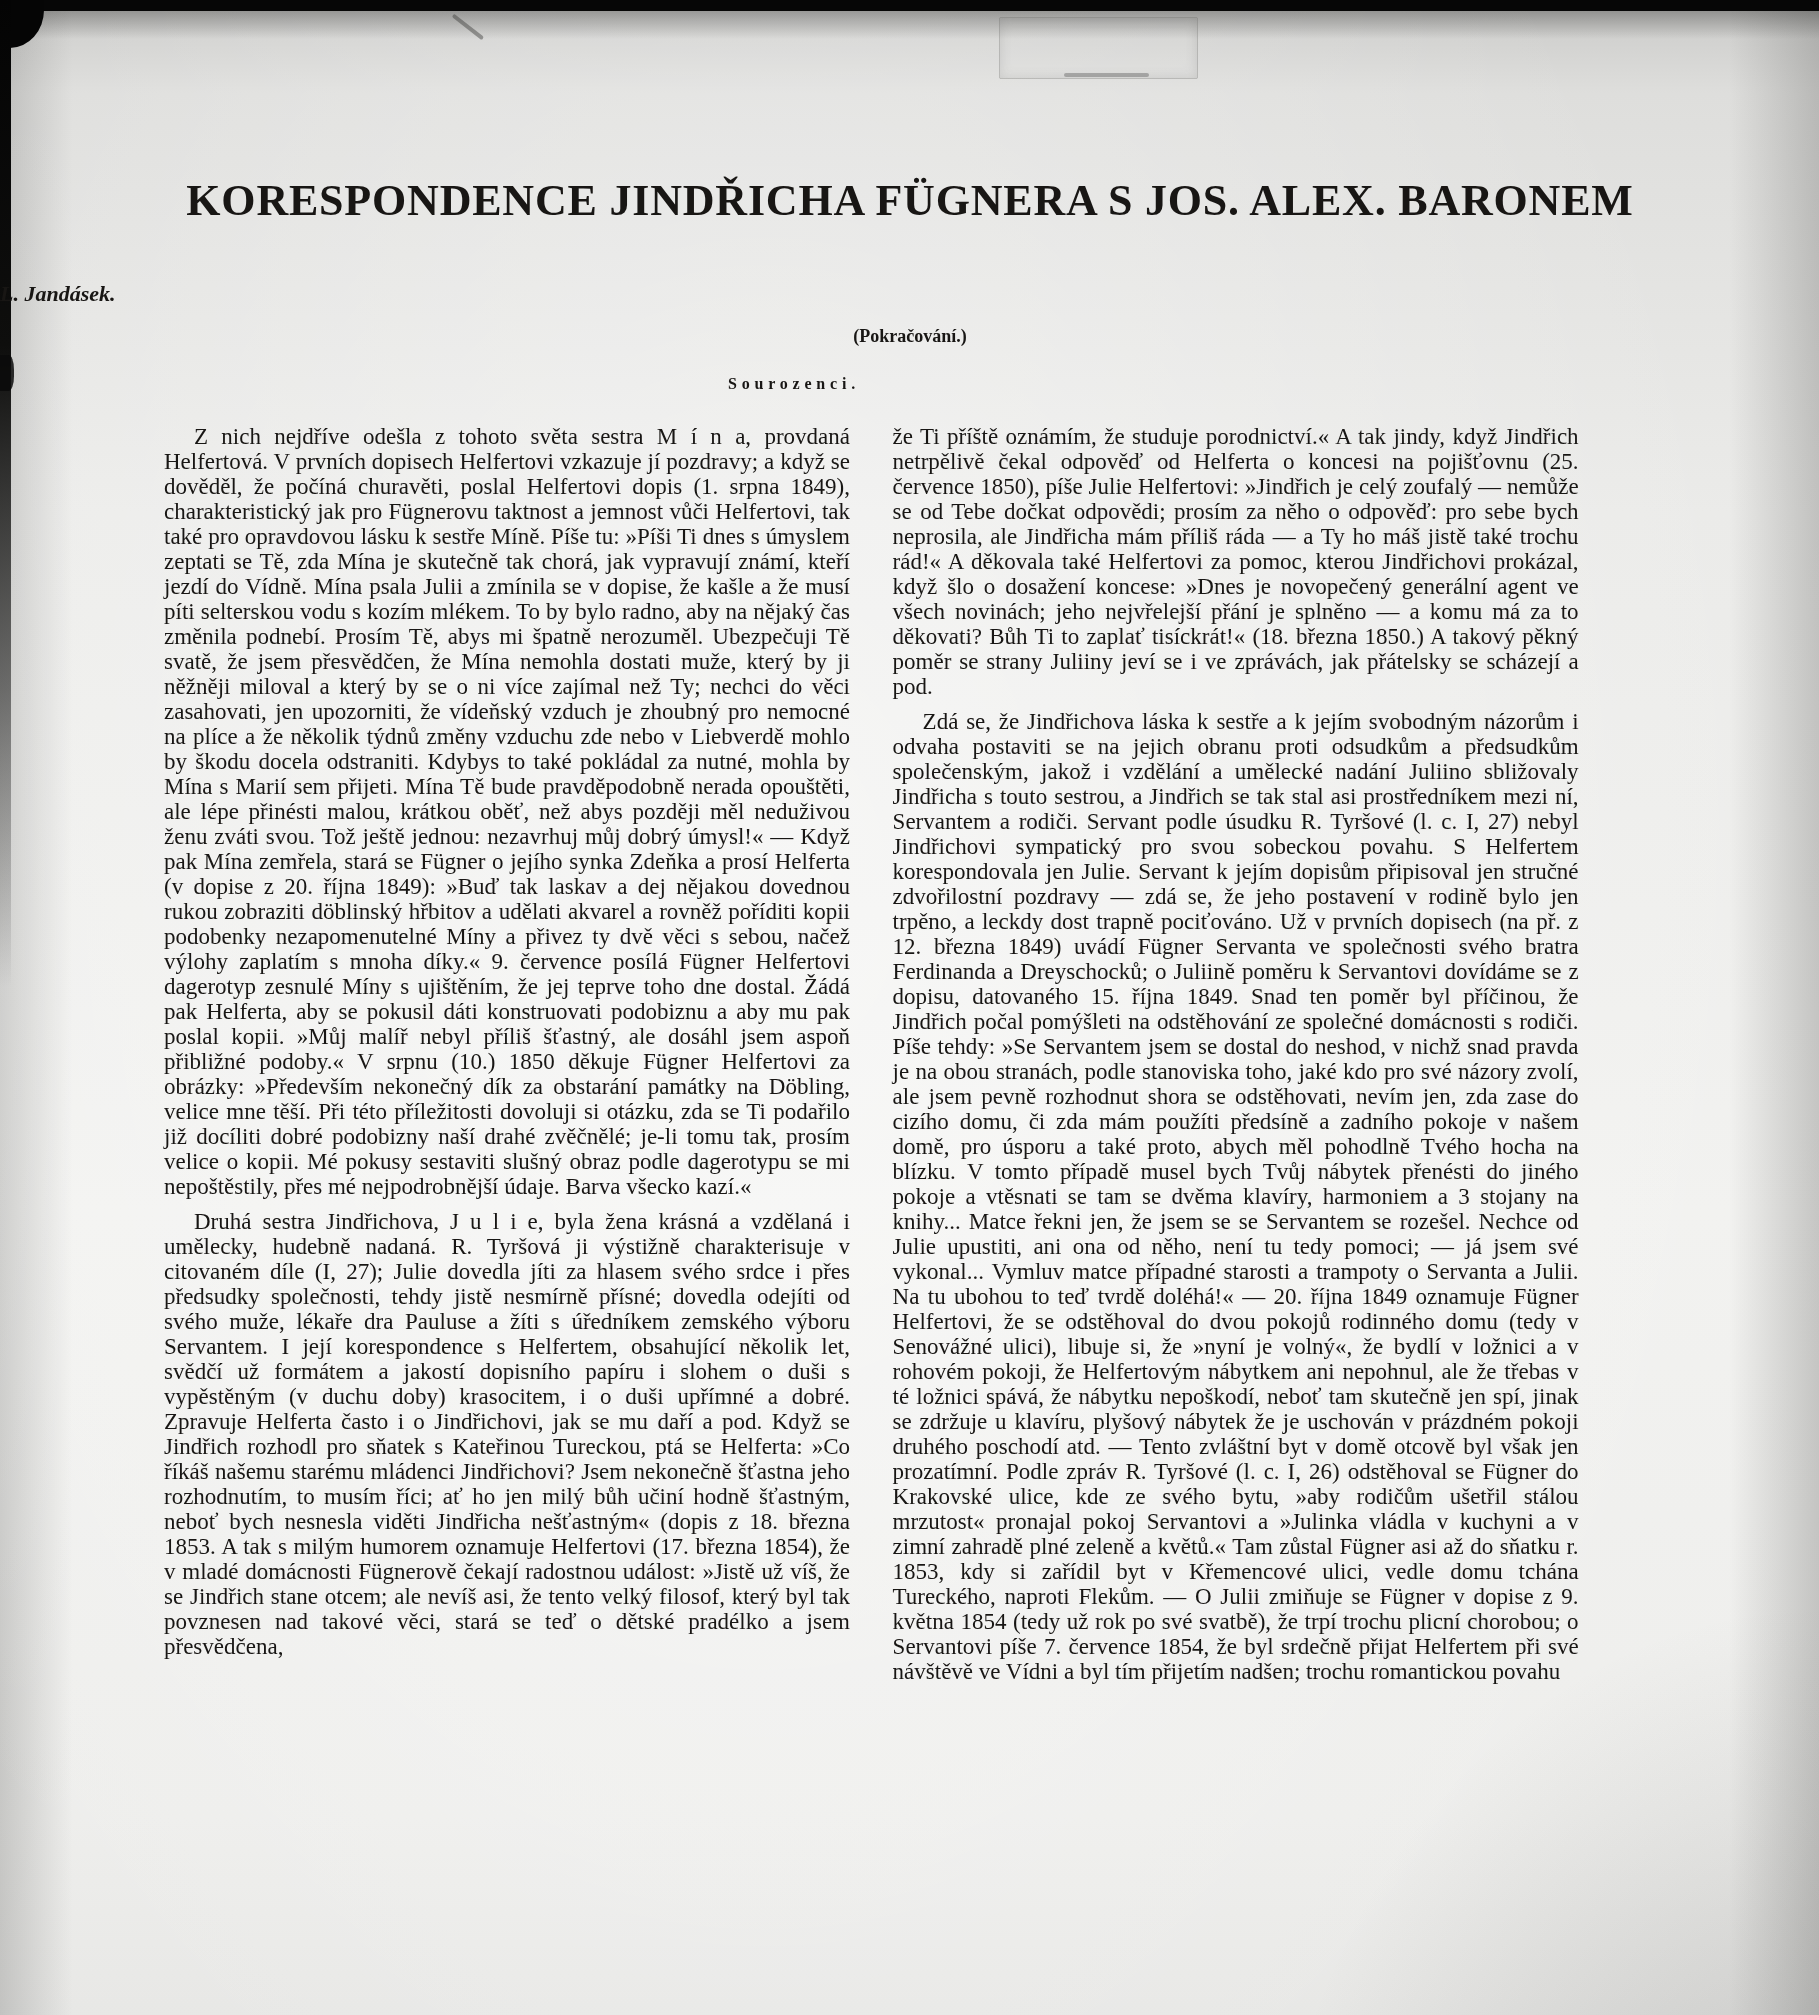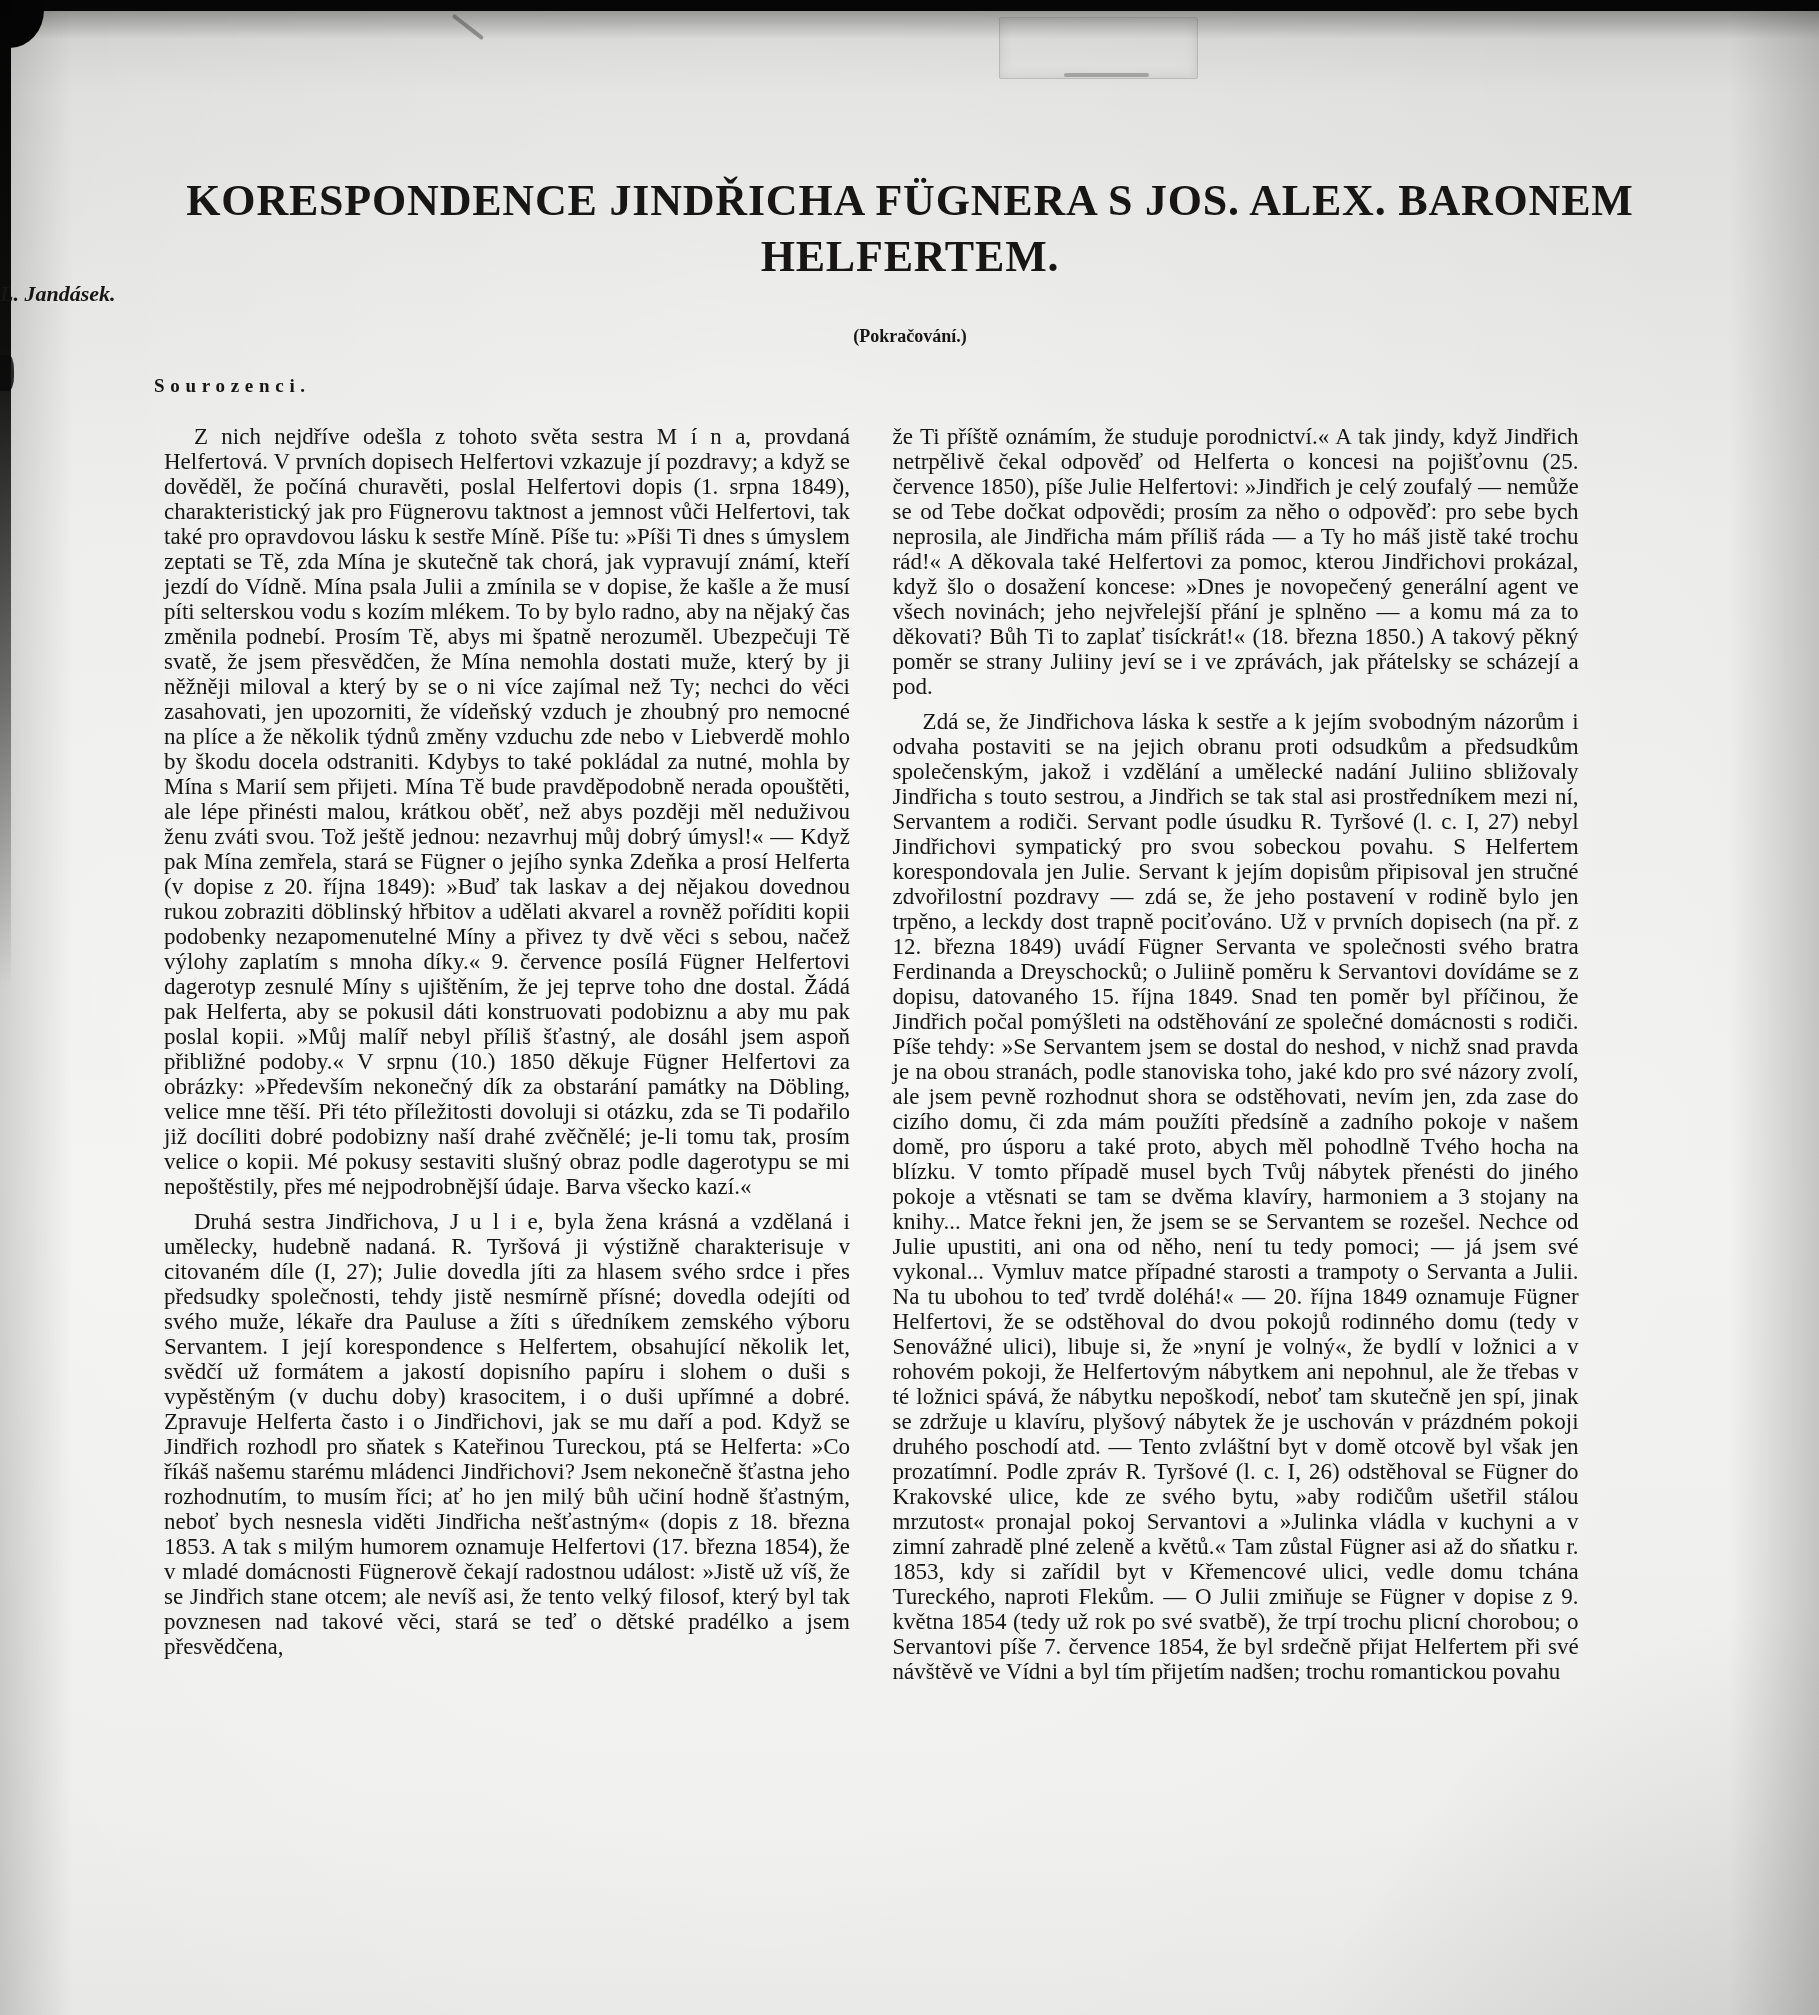--- a/index.html
+++ b/index.html
@@ -36,22 +36,22 @@
   .stamp-dash{left:1064px;top:73px;width:85px;height:4px;background:rgba(80,80,78,.38);border-radius:2px;}
   .pencil-mark{left:449px;top:25px;width:38px;height:3.6px;background:rgba(60,60,58,.45);
      border-radius:2px;transform:rotate(38deg);}
   
   .title{position:absolute;top:173px;left:0;width:100%;text-align:center;
      font-weight:bold;font-size:44px;line-height:56px;letter-spacing:0.8px;}
   .author{position:absolute;top:281px;left:0;width:100%;text-align:left;
      font-style:italic;font-weight:bold;font-size:22px;}
   .continuation{position:absolute;top:326px;left:0;width:100%;text-align:center;
      font-weight:bold;font-size:18px;}
-  .section-heading{position:absolute;top:375px;left:154px;width:706px;text-align:left;
-     font-weight:bold;font-size:19px;letter-spacing:0.30em;}
+  .section-heading{position:absolute;top:375px;left:154px;width:706px;text-align:right;
+     font-weight:bold;font-size:16px;letter-spacing:0.30em;}
   .columns{position:absolute;top:414px;left:154px;width:1435px;height:1616px;
      display:flex;gap:22.6px;overflow:hidden;}
   .col{width:706px;font-size:23px;line-height:25px;text-align:justify;}
   .col p{margin:10px;}
   .col p.indent{text-indent:30px;}
 </style>
 </head>
 <body>
 
 <div class="page">
@@ -60,21 +60,20 @@
   <div class="art top-edge-fade"></div>
   <div class="art corner-blob"></div>
   <div class="art left-edge"></div>
   <div class="art left-tick"></div>
   <div class="art stamp-outline"></div>
   <div class="art stamp-dash"></div>
   <div class="art pencil-mark"></div>
 
   <div class="title">
     <span style="display:block">KORESPONDENCE JINDŘICHA FÜGNERA S JOS. ALEX. BARONEM</span>
-    <span style="display:block">HELFERTEM.</span>
   </div>
   <div class="author">L. Jandásek.</div>
   <div class="continuation">(Pokračování.)</div>
   <div class="section-heading">Sourozenci.</div>
 
   <div class="columns">
     <div class="col">
       <p class="indent">Z nich nejdříve odešla z tohoto světa sestra M í n a, provdaná Helfertová. V prvních dopisech Helfertovi vzkazuje jí pozdravy; a když se dověděl, že počíná churavěti, poslal Helfertovi dopis (1. srpna 1849), charakteristický jak pro Fügnerovu taktnost a jemnost vůči Helfertovi, tak také pro opravdovou lásku k sestře Míně. Píše tu: »Píši Ti dnes s úmyslem zeptati se Tě, zda Mína je skutečně tak chorá, jak vypravují známí, kteří jezdí do Vídně. Mína psala Julii a zmínila se v dopise, že kašle a že musí píti selterskou vodu s kozím mlékem. To by bylo radno, aby na nějaký čas změnila podnebí. Prosím Tě, abys mi špatně nerozuměl. Ubezpečuji Tě svatě, že jsem přesvědčen, že Mína nemohla dostati muže, který by ji něžněji miloval a který by se o ni více zajímal než Ty; nechci do věci zasahovati, jen upozorniti, že vídeňský vzduch je zhoubný pro nemocné na plíce a že několik týdnů změny vzduchu zde nebo v Liebverdě mohlo by škodu docela odstraniti. Kdybys to také pokládal za nutné, mohla by Mína s Marií sem přijeti. Mína Tě bude pravděpodobně nerada opouštěti, ale lépe přinésti malou, krátkou oběť, než abys později měl neduživou ženu zváti svou. Tož ještě jednou: nezavrhuj můj dobrý úmysl!« — Když pak Mína zemřela, stará se Fügner o jejího synka Zdeňka a prosí Helferta (v dopise z 20. října 1849): »Buď tak laskav a dej nějakou dovednou rukou zobraziti döblinský hřbitov a udělati akvarel a rovněž poříditi kopii podobenky nezapomenutelné Míny a přivez ty dvě věci s sebou, načež výlohy zaplatím s mnoha díky.« 9. července posílá Fügner Helfertovi dagerotyp zesnulé Míny s ujištěním, že jej teprve toho dne dostal. Žádá pak Helferta, aby se pokusil dáti konstruovati podobiznu a aby mu pak poslal kopii. »Můj malíř nebyl příliš šťastný, ale dosáhl jsem aspoň přibližné podoby.« V srpnu (10.) 1850 děkuje Fügner Helfertovi za obrázky: »Především nekonečný dík za obstarání památky na Döbling, velice mne těší. Při této příležitosti dovoluji si otázku, zda se Ti podařilo již docíliti dobré podobizny naší drahé zvěčnělé; je-li tomu tak, prosím velice o kopii. Mé pokusy sestaviti slušný obraz podle dagerotypu se mi nepoštěstily, přes mé nejpodrobnější údaje. Barva všecko kazí.«</p>
       <p class="indent">Druhá sestra Jindřichova, J u l i e, byla žena krásná a vzdělaná i umělecky, hudebně nadaná. R. Tyršová ji výstižně charakterisuje v citovaném díle (I, 27); Julie dovedla jíti za hlasem svého srdce i přes předsudky společnosti, tehdy jistě nesmírně přísné; dovedla odejíti od svého muže, lékaře dra Pauluse a žíti s úředníkem zemského výboru Servantem. I její korespondence s Helfertem, obsahující několik let, svědčí už formátem a jakostí dopisního papíru i slohem o duši s vypěstěným (v duchu doby) krasocitem, i o duši upřímné a dobré. Zpravuje Helferta často i o Jindřichovi, jak se mu daří a pod. Když se Jindřich rozhodl pro sňatek s Kateřinou Tureckou, ptá se Helferta: »Co říkáš našemu starému mládenci Jindřichovi? Jsem nekonečně šťastna jeho rozhodnutím, to musím říci; ať ho jen milý bůh učiní hodně šťastným, neboť bych nesnesla viděti Jindřicha nešťastným« (dopis z 18. března 1853. A tak s milým humorem oznamuje Helfertovi (17. března 1854), že v mladé domácnosti Fügnerově čekají radostnou událost: »Jistě už víš, že se Jindřich stane otcem; ale nevíš asi, že tento velký filosof, který byl tak povznesen nad takové věci, stará se teď o dětské pradélko a jsem přesvědčena,</p>
     </div>

